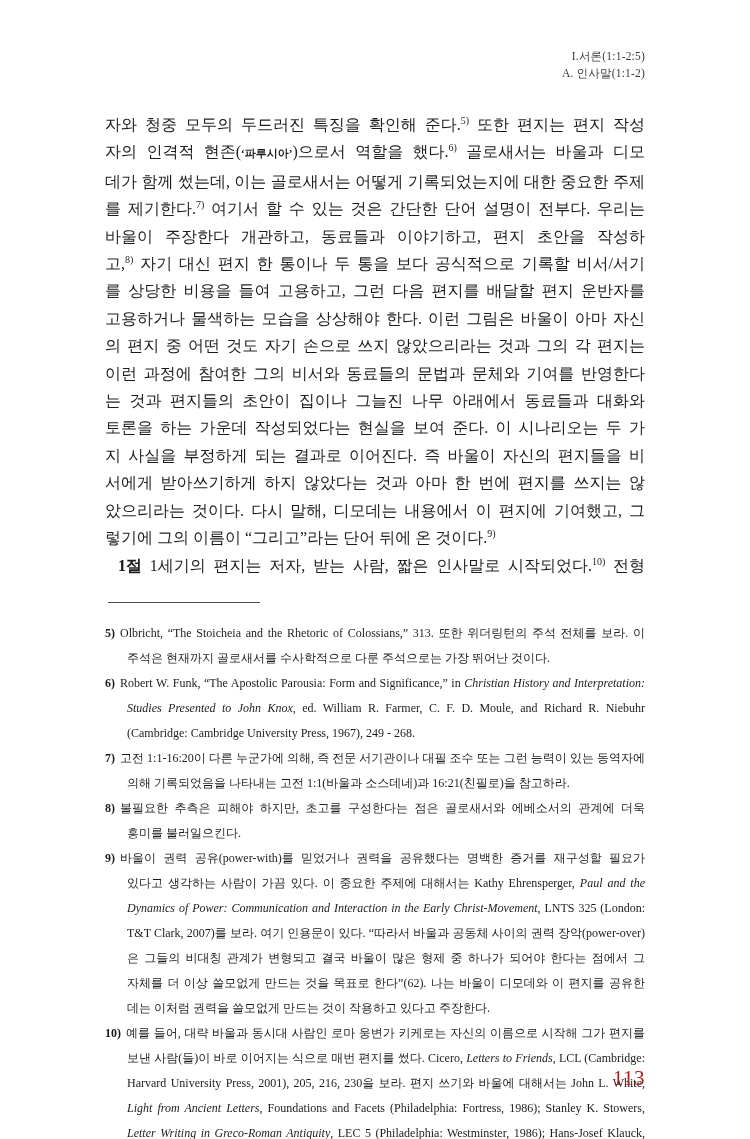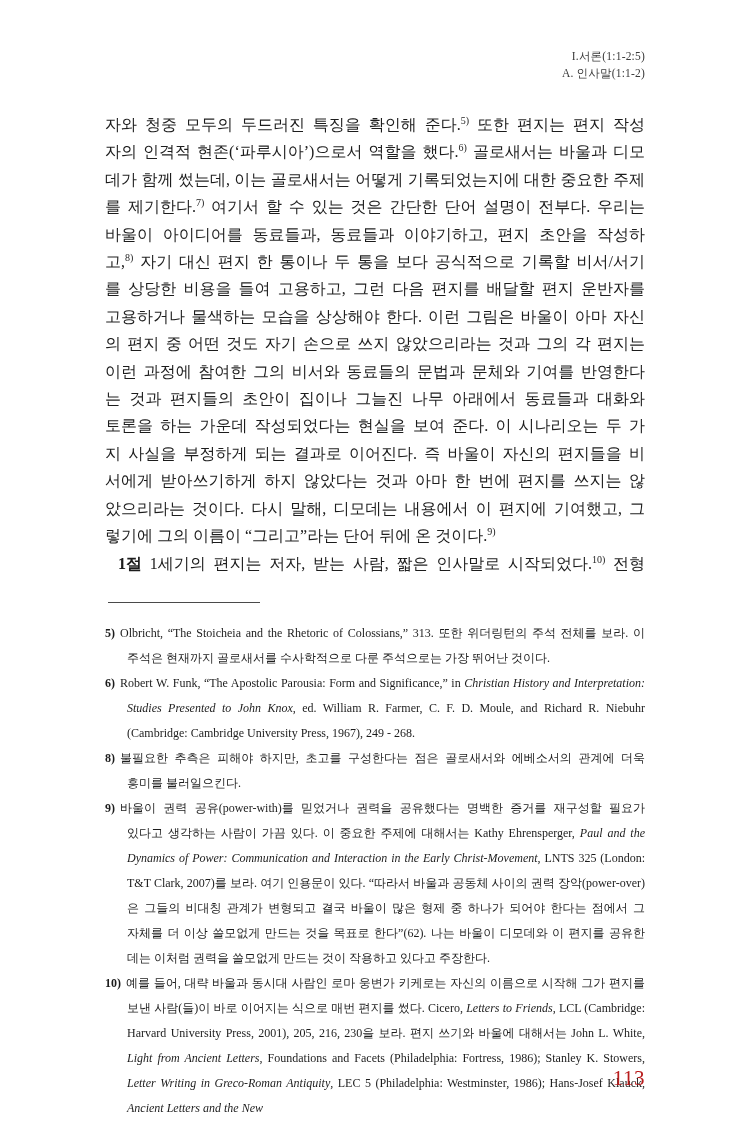--- a/index.html
+++ b/index.html
@@ -20,21 +20,21 @@
     position:absolute;left:105px;top:111px;width:540px;
     font-size:16px;line-height:27.4px;
   }
   .body-line{
     text-align:justify;text-align-last:justify;
     white-space:normal;word-break:keep-all;
   }
   .body-line.nofill{text-align-last:left;}
   .body-line.indent{text-indent:13px;}
   sup.fn-ref{font-size:10px;line-height:0;vertical-align:super;}
-  .sm{font-size:16px;}
+  .sm{font-size:11px;font-weight:bold;}
   .bd{font-weight:bold;}
   .it{font-style:italic;}
   
   .fn-rule{
     position:absolute;left:108px;top:602px;width:152px;height:0;
     border-top:1.4px solid #4a4a4a;
   }
   
   .footnotes{
     position:absolute;left:105px;top:621px;width:540px;
@@ -59,40 +59,41 @@
   <div class="running-header">
     <div>I.서론(1:1-2:5)</div>
     <div>A. 인사말(1:1-2)</div>
   </div>
 
   <div class="body-text">
       <div class="body-line"><span>자와 청중 모두의 두드러진 특징을 확인해 준다.</span><sup class="fn-ref">5)</sup><span> 또한 편지는 편지 작성</span></div>
       <div class="body-line"><span>자의 인격적 현존(</span><span class="sm">‘파루시아’</span><span>)으로서 역할을 했다.</span><sup class="fn-ref">6)</sup><span> 골로새서는 바울과 디모</span></div>
       <div class="body-line"><span>데가 함께 썼는데, 이는 골로새서는 어떻게 기록되었는지에 대한 중요한 주제</span></div>
       <div class="body-line"><span>를 제기한다.</span><sup class="fn-ref">7)</sup><span> 여기서 할 수 있는 것은 간단한 단어 설명이 전부다. 우리는</span></div>
-      <div class="body-line"><span>바울이 아이디어를 동료들과, 동료들과 이야기하고, 편지 초안을 작성하</span></div>
+      <div class="body-line"><span>바울이 주장한다 개관하고, 동료들과 이야기하고, 편지 초안을 작성하</span></div>
       <div class="body-line"><span>고,</span><sup class="fn-ref">8)</sup><span> 자기 대신 편지 한 통이나 두 통을 보다 공식적으로 기록할 비서/서기</span></div>
       <div class="body-line"><span>를 상당한 비용을 들여 고용하고, 그런 다음 편지를 배달할 편지 운반자를</span></div>
       <div class="body-line"><span>고용하거나 물색하는 모습을 상상해야 한다. 이런 그림은 바울이 아마 자신</span></div>
       <div class="body-line"><span>의 편지 중 어떤 것도 자기 손으로 쓰지 않았으리라는 것과 그의 각 편지는</span></div>
       <div class="body-line"><span>이런 과정에 참여한 그의 비서와 동료들의 문법과 문체와 기여를 반영한다</span></div>
       <div class="body-line"><span>는 것과 편지들의 초안이 집이나 그늘진 나무 아래에서 동료들과 대화와</span></div>
       <div class="body-line"><span>토론을 하는 가운데 작성되었다는 현실을 보여 준다. 이 시나리오는 두 가</span></div>
       <div class="body-line"><span>지 사실을 부정하게 되는 결과로 이어진다. 즉 바울이 자신의 편지들을 비</span></div>
       <div class="body-line"><span>서에게 받아쓰기하게 하지 않았다는 것과 아마 한 번에 편지를 쓰지는 않</span></div>
       <div class="body-line"><span>았으리라는 것이다. 다시 말해, 디모데는 내용에서 이 편지에 기여했고, 그</span></div>
       <div class="body-line nofill"><span>렇기에 그의 이름이 “그리고”라는 단어 뒤에 온 것이다.</span><sup class="fn-ref">9)</sup></div>
       <div class="body-line indent"><span class="bd">1절</span><span> 1세기의 편지는 저자, 받는 사람, 짧은 인사말로 시작되었다.</span><sup class="fn-ref">10)</sup><span> 전형</span></div>
     </div>
 
   <div class="fn-rule"></div>
 
   <div class="footnotes">
       <div class="footnote"><span class="fn-num">5)</span><span>Olbricht, “The Stoicheia and the Rhetoric of Colossians,” 313. 또한 위더링턴의 주석 전체를 보라. 이 주석은 현재까지 골로새서를 수사학적으로 다룬 주석으로는 가장 뛰어난 것이다.</span></div>
       <div class="footnote"><span class="fn-num">6)</span><span>Robert W. Funk, “The Apostolic Parousia: Form and Significance,” in </span><span class="it">Christian History and Interpretation: Studies Presented to John Knox</span><span>, ed. William R. Farmer, C. F. D. Moule, and Richard R. Niebuhr (Cambridge: Cambridge University Press, 1967), 249 - 268.</span></div>
+      <div class="footnote"><span class="fn-num">7)</span><span>고전 1:1-16:20이 다른 누군가에 의해, 즉 전문 서기관이나 대필 조수 또는 그런 능력이 있는 동역자에 의해 기록되었음을 나타내는 고전 1:1(바울과 소스데네)과 16:21(친필로)을 참고하라.</span></div>
       <div class="footnote"><span class="fn-num">8)</span><span>불필요한 추측은 피해야 하지만, 초고를 구성한다는 점은 골로새서와 에베소서의 관계에 더욱 흥미를 불러일으킨다.</span></div>
       <div class="footnote"><span class="fn-num">9)</span><span>바울이 권력 공유(power-with)를 믿었거나 권력을 공유했다는 명백한 증거를 재구성할 필요가 있다고 생각하는 사람이 가끔 있다. 이 중요한 주제에 대해서는 Kathy Ehrensperger, </span><span class="it">Paul and the Dynamics of Power: Communication and Interaction in the Early Christ-Movement</span><span>, LNTS 325 (London: T&amp;T Clark, 2007)를 보라. 여기 인용문이 있다. “따라서 바울과 공동체 사이의 권력 장악(power-over)은 그들의 비대칭 관계가 변형되고 결국 바울이 많은 형제 중 하나가 되어야 한다는 점에서 그 자체를 더 이상 쓸모없게 만드는 것을 목표로 한다”(62). 나는 바울이 디모데와 이 편지를 공유한 데는 이처럼 권력을 쓸모없게 만드는 것이 작용하고 있다고 주장한다.</span></div>
       <div class="footnote"><span class="fn-num">10)</span><span>예를 들어, 대략 바울과 동시대 사람인 로마 웅변가 키케로는 자신의 이름으로 시작해 그가 편지를 보낸 사람(들)이 바로 이어지는 식으로 매번 편지를 썼다. Cicero, </span><span class="it">Letters to Friends</span><span>, LCL (Cambridge: Harvard University Press, 2001), 205, 216, 230을 보라. 편지 쓰기와 바울에 대해서는 John L. White, </span><span class="it">Light from Ancient Letters</span><span>, Foundations and Facets (Philadelphia: Fortress, 1986); Stanley K. Stowers, </span><span class="it">Letter Writing in Greco-Roman Antiquity</span><span>, LEC 5 (Philadelphia: Westminster, 1986); Hans-Josef Klauck, </span><span class="it">Ancient Letters and the New</span></div>
     </div>
 
   <div class="page-number">113</div>
 
 </div>
 
 </body></html>

